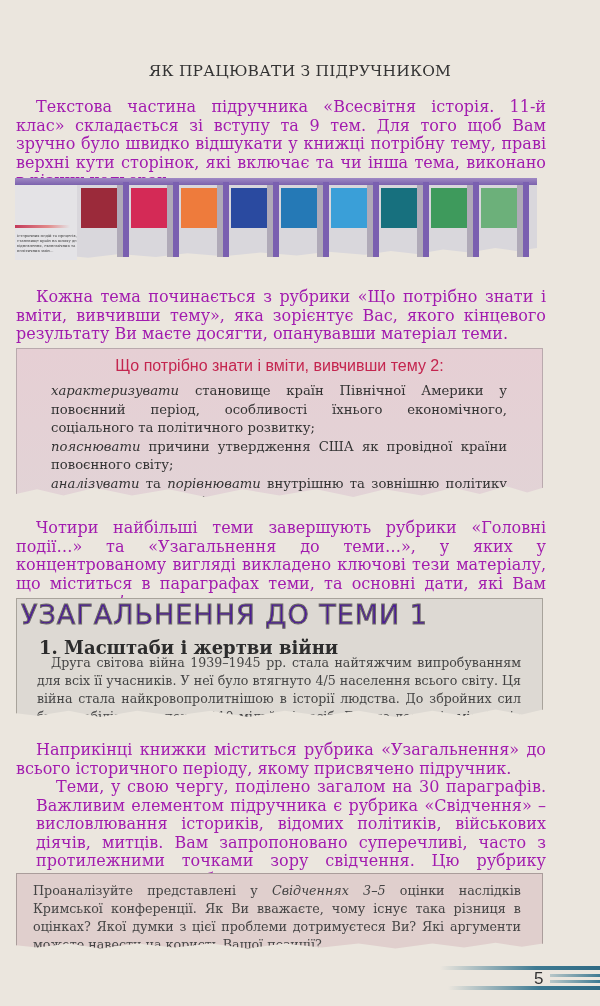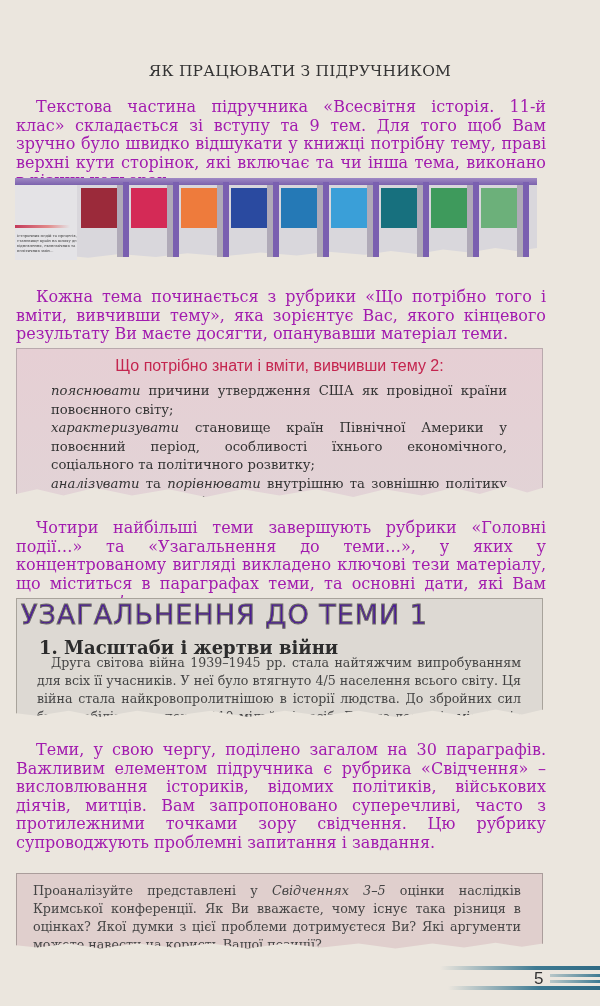--- a/index.html
+++ b/index.html
@@ -191,45 +191,46 @@
         <div class="edge"></div>
       </div>
     <div class="tab" style="left:466px">
         <div class="sw" style="background: rgb(108, 176, 122);"></div>
         <div class="side"></div>
         <div class="edge"></div>
       </div>
   </div>
 
   <div class="para p2">
-    <p>Кожна тема починається з рубрики «Що потрібно того і вміти, вивчивши тему», яка зорієнтує Вас, якого кінцевого результату Ви маєте досягти, опанувавши матеріал теми.</p>
+    <p>Кожна тема починається з рубрики «Що потрібно знати і вміти, вивчивши тему», яка зорієнтує Вас, якого кінцевого результату Ви маєте досягти, опанувавши матеріал теми.</p>
   </div>
 
   <div class="goals">
     <div class="heading">Що потрібно знати і вміти, вивчивши тему 2:</div>
     <div class="body">
+      <div><i>характеризувати</i><span> становище країн Північної Америки у повоєнний період, особливості їхнього економічного, соціального та політичного розвитку;</span></div>
       <div><i>пояснювати</i><span> причини утвердження США як провідної країни повоєнного світу;</span></div>
-      <div><i>характеризувати</i><span> становище країн Північної Америки у повоєнний період, особливості їхнього економічного, соціального та політичного розвитку;</span></div>
       <div><i>аналізувати</i><span> та </span><i>порівнювати</i><span> внутрішню та зовнішню політику американських адміністрацій.</span></div>
     </div>
   </div>
 
   <div class="para p3">
     <p>Чотири найбільші теми завершують рубрики «Головні події…» та «Узагальнення до теми…», у яких у концентрованому вигляді викладено ключові тези матеріалу, що міститься в параграфах теми, та основні дати, які Вам варто запам’ятати.</p>
   </div>
 
   <div class="summary">
     <div class="heading">УЗАГАЛЬНЕННЯ ДО ТЕМИ 1</div>
     <div class="sub">1. Масштаби і жертви війни</div>
     <div class="body">
       <p>Друга світова війна 1939–1945 рр. стала найтяжчим випробуванням для всіх її учасників. У неї було втягнуто 4/5 населення всього світу. Ця війна стала найкровопролитнішою в історії людства. До збройних сил було мобілізовано понад 110 мільйонів осіб. Багато десятків мільйонів (…)</p>
     </div>
   </div>
 
   <div class="para p4">
+    <p>Наприкінці книжки міститься рубрика «Узагальнення» до всього історичного періоду, якому присвячено підручник.</p>
     <p>Теми, у свою чергу, поділено загалом на 30 параграфів. Важливим елементом підручника є рубрика «Свідчення» – висловлювання істориків, відомих політиків, військових діячів, митців. Вам запропоновано суперечливі, часто з протилежними точками зору свідчення. Цю рубрику супроводжують проблемні запитання і завдання.</p>
   </div>
 
   <div class="question">
     <div class="body"><span>Проаналізуйте представлені у </span><i>Свідченнях 3–5</i><span> оцінки наслідків Кримської конференції. Як Ви вважаєте, чому існує така різниця в оцінках? Якої думки з цієї проблеми дотримуєтеся Ви? Які аргументи можете навести на користь Вашої позиції?</span></div>
   </div>
 
   <div class="pgband">
     <div class="l1"></div>
     <div class="r1"></div>

